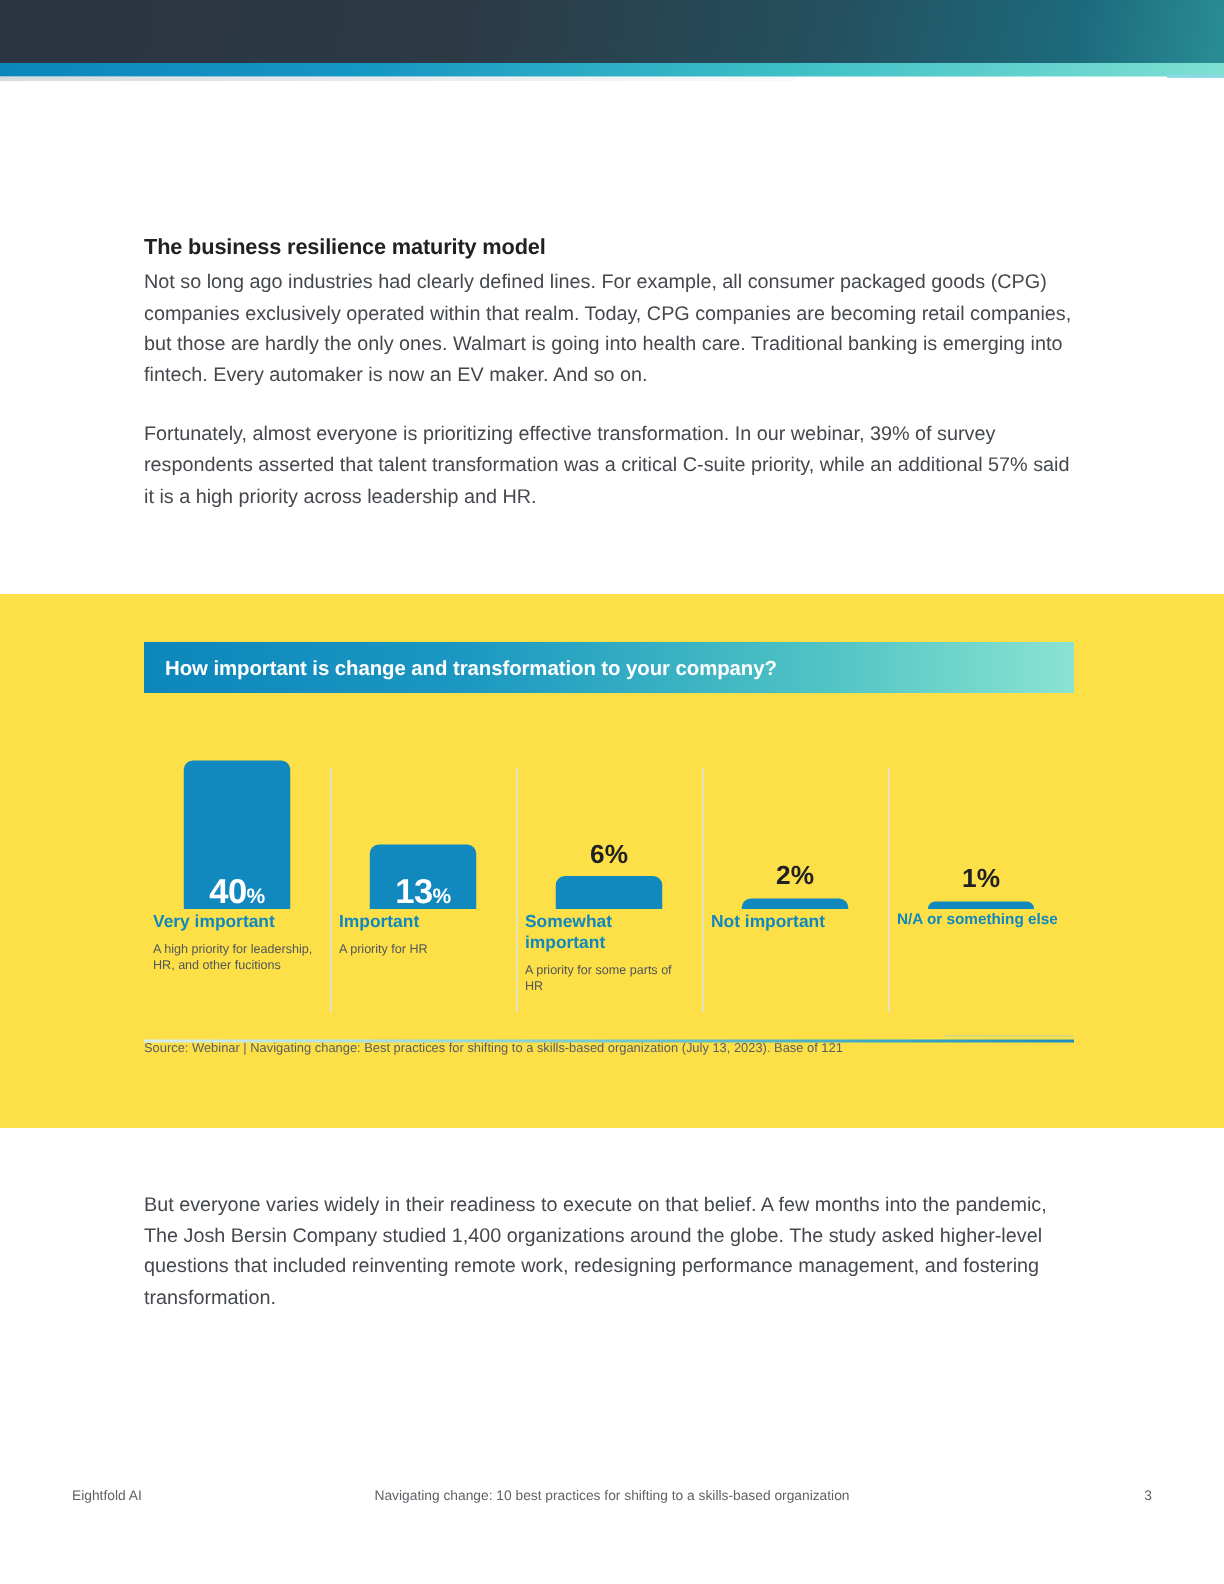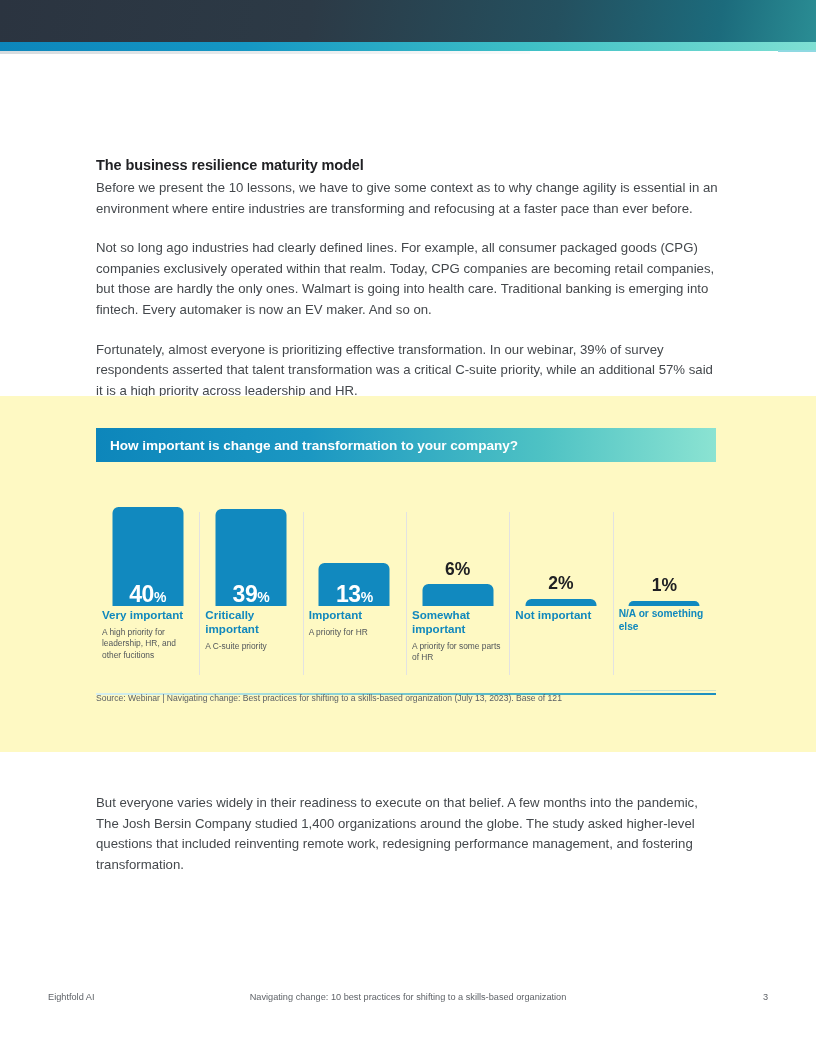--- a/index.html
+++ b/index.html
@@ -74,21 +74,21 @@
   }
   p.body-text:last-child { margin-bottom: 0; }
 
   
   .chart-section {
     position: absolute;
     left: 0;
     top: 396px;
     width: 816px;
     height: 356px;
-    background: #fef9c3;
+    background: #fde047;
   }
   .chart-banner {
     position: absolute;
     left: 96px;
     top: 32px;
     width: 620px;
     height: 34px;
     background: linear-gradient(90deg, #0d86bb 0%, #1b97c2 34%, #4ec2c4 72%, #8be3d2 100%);
     display: flex;
     align-items: center;
@@ -260,21 +260,20 @@
 
 <div class="page-header">
   <div class="header-band"></div>
   <div class="header-accent"></div>
   <div class="header-accent-shadow"></div>
   <div class="header-accent-tail"></div>
 </div>
 
 <div class="content">
   <h2 class="section-title">The business resilience maturity model</h2>
-  <p class="body-text">Before we present the 10 lessons, we have to give some context as to why change agility is essential in an environment where entire industries are transforming and refocusing at a faster pace than ever before.</p>
   <p class="body-text">Not so long ago industries had clearly defined lines. For example, all consumer packaged goods (CPG) companies exclusively operated within that realm. Today, CPG companies are becoming retail companies, but those are hardly the only ones. Walmart is going into health care. Traditional banking is emerging into fintech. Every automaker is now an EV maker. And so on.</p>
   <p class="body-text">Fortunately, almost everyone is prioritizing effective transformation. In our webinar, 39% of survey respondents asserted that talent transformation was a critical C-suite priority, while an additional 57% said it is a high priority across leadership and HR.</p>
 </div>
 
 <div class="chart-section">
 
   <div class="chart-banner">
     <div class="chart-banner-title">How important is change and transformation to your company?</div>
   </div>
 
@@ -286,31 +285,20 @@
           <div class="bar-rect" style="height:99px">
             <span class="bar-value-inside">40<span class="pct">%</span></span>
           </div>
         </div>
         <div class="bar-labels">
           <div class="cat-label">Very important</div>
           <div class="cat-desc">A high priority for leadership, HR, and other fucitions</div>
         </div>
       </div>
 
-      <div class="bar-col">
-        <div class="bar-plot">
-          <div class="bar-rect" style="height:97px">
-            <span class="bar-value-inside">39<span class="pct">%</span></span>
-          </div>
-        </div>
-        <div class="bar-labels">
-          <div class="cat-label">Critically important</div>
-          <div class="cat-desc">A C-suite priority</div>
-        </div>
-      </div>
 
       <div class="bar-col">
         <div class="bar-plot">
           <div class="bar-rect" style="height:43px">
             <span class="bar-value-inside">13<span class="pct">%</span></span>
           </div>
         </div>
         <div class="bar-labels">
           <div class="cat-label">Important</div>
           <div class="cat-desc">A priority for HR</div>

